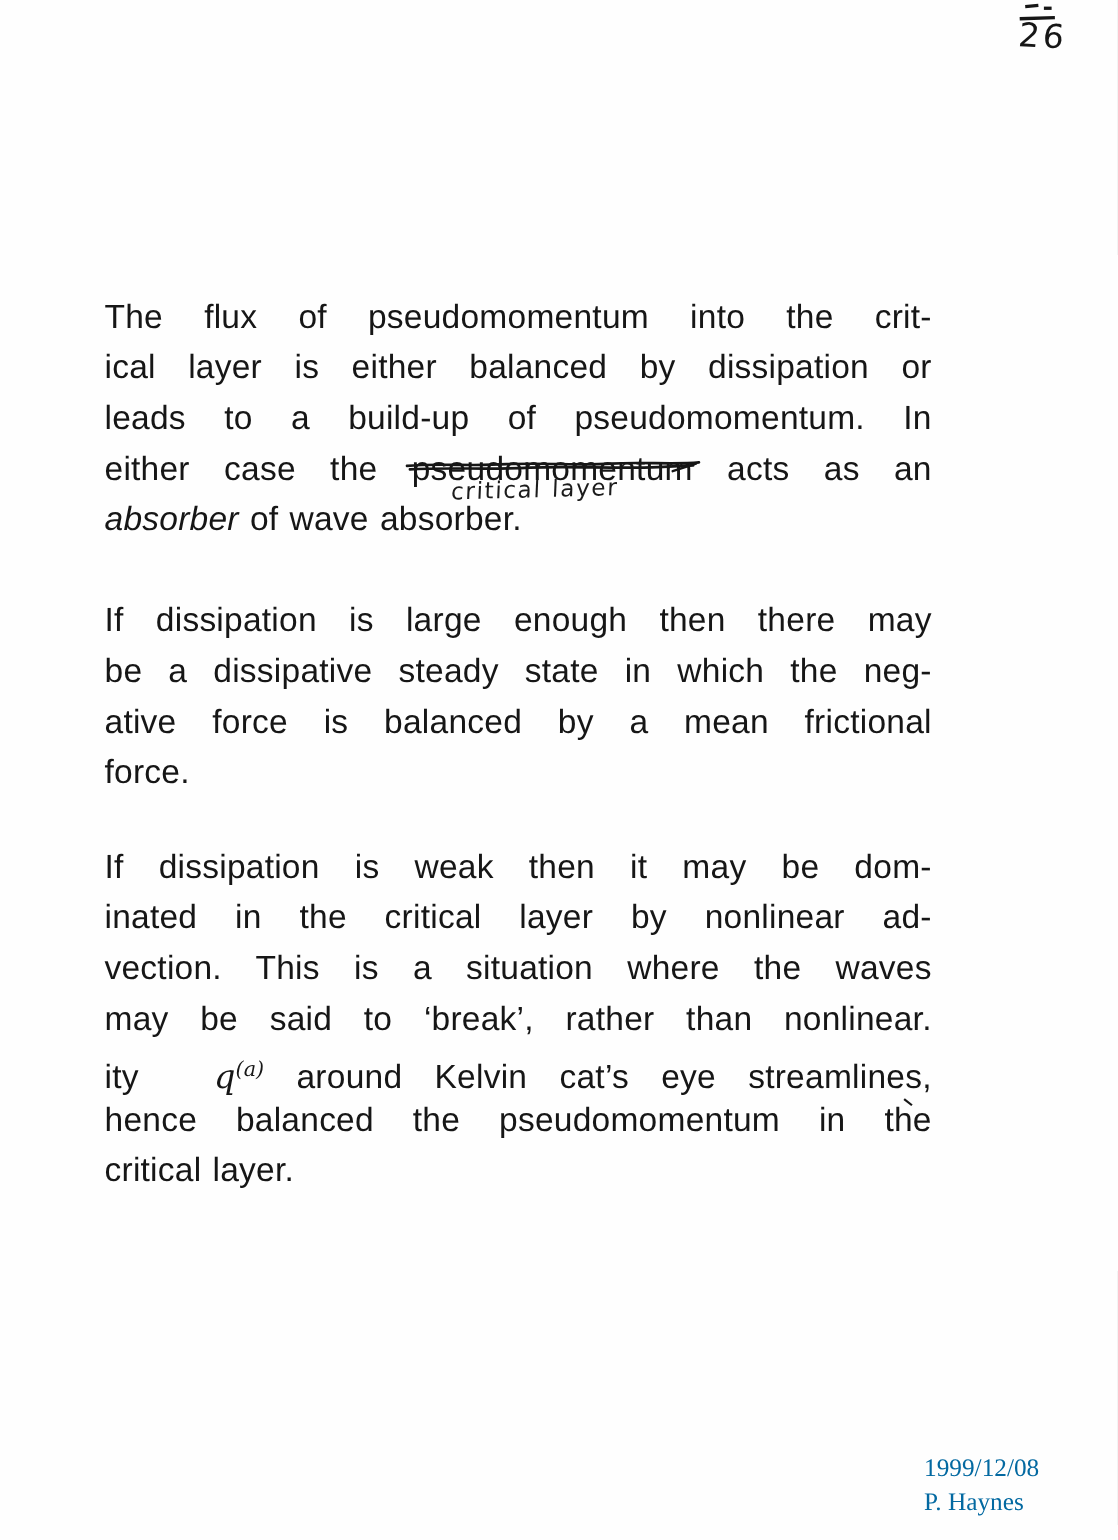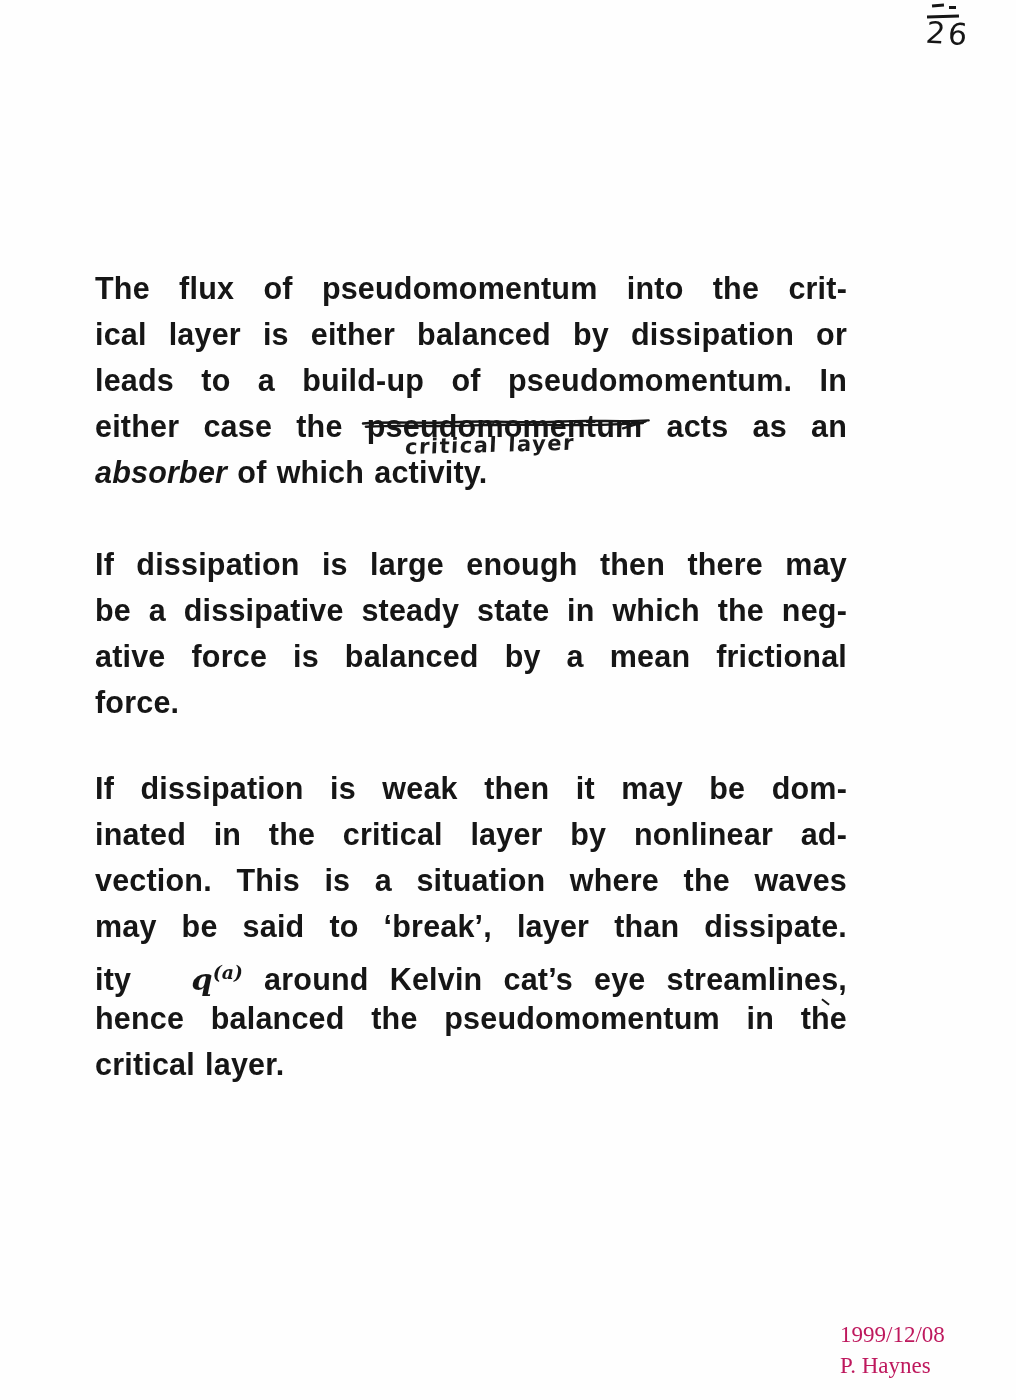--- a/index.html
+++ b/index.html
@@ -16,21 +16,20 @@
 
   
   .para {
     position: absolute;
     left: 95px;
     width: 752px;
     font-size: 30.5px;
     line-height: 46px;
     letter-spacing: 0.2px;
     word-spacing: 1.5px;
-    font-weight: bold;
   }
   .p1 { top: 265px; }
   .p2 { top: 541px; }
   .p3 { top: 765px; }
   .line { height: 46px; }
   .j { text-align: justify; text-align-last: justify; }
   em { font-style: italic; text-align: right; }
 
   
   .struck { position: relative; display: inline-block; }
@@ -71,21 +70,21 @@
   }
 
   
   .pen-tick { position: absolute; left: 821px; top: 1001px; width: 9px; border-top: 2.5px solid #161616; transform: rotate(38deg); }
 
   
   .footer {
     position: absolute; left: 840px; top: 1320px;
     font-family: "Liberation Serif", serif;
     font-size: 23px; line-height: 30.5px;
-    color: #be185d;
+    color: #0369a1;
   }
 </style>
 </head>
 <body>
 
 <div class="page">
 
   <div class="pagenum-block">
     <div class="pn-dash1"></div>
     <div class="pn-dash2"></div>
@@ -105,36 +104,36 @@
           <path d="M0,9 C10,6.5 22,9.5 34,7.5 C46,6 58,9 70,7 C80,5.5 92,8 100,6" fill="none" stroke="#161616" stroke-width="2.4" stroke-linecap="round" vector-effect="non-scaling-stroke"></path>
           <path d="M1,12 C14,10 28,12.5 42,10.5 C56,9 72,11.5 86,10 L98,8.5" fill="none" stroke="#161616" stroke-width="2.4" stroke-linecap="round" vector-effect="non-scaling-stroke"></path>
           <path d="M99,7 L91,13.5" fill="none" stroke="#161616" stroke-width="2.2" stroke-linecap="round" vector-effect="non-scaling-stroke"></path>
         </svg>
         <span class="annotation">critical layer</span>
       </span>
       <span>acts as an</span>
     </div>
     <div class="line">
       <em>absorber</em>
-      <span>of which activity.</span>
+      <span>of wave absorber.</span>
     </div>
   </div>
 
   <div class="para p2">
     <div class="line j">If dissipation is large enough then there may</div>
     <div class="line j">be a dissipative steady state in which the neg-</div>
     <div class="line j">ative force is balanced by a mean frictional</div>
     <div class="line">force.</div>
   </div>
 
   <div class="para p3">
     <div class="line j">If dissipation is weak then it may be dom-</div>
     <div class="line j">inated in the critical layer by nonlinear ad-</div>
     <div class="line j">vection. This is a situation where the waves</div>
-    <div class="line j">may be said to ‘break’, layer than dissipate.</div>
+    <div class="line j">may be said to ‘break’, rather than nonlinear.</div>
     <div class="line j">
       <span>ity</span>
       <span class="math"><span>q</span><sup>(a)</sup></span>
       <span>around Kelvin cat’s eye streamlines,</span>
     </div>
     <div class="line j">hence balanced the pseudomomentum in the</div>
     <div class="line">critical layer.</div>
   </div>
 
   <div class="pen-tick"></div>

